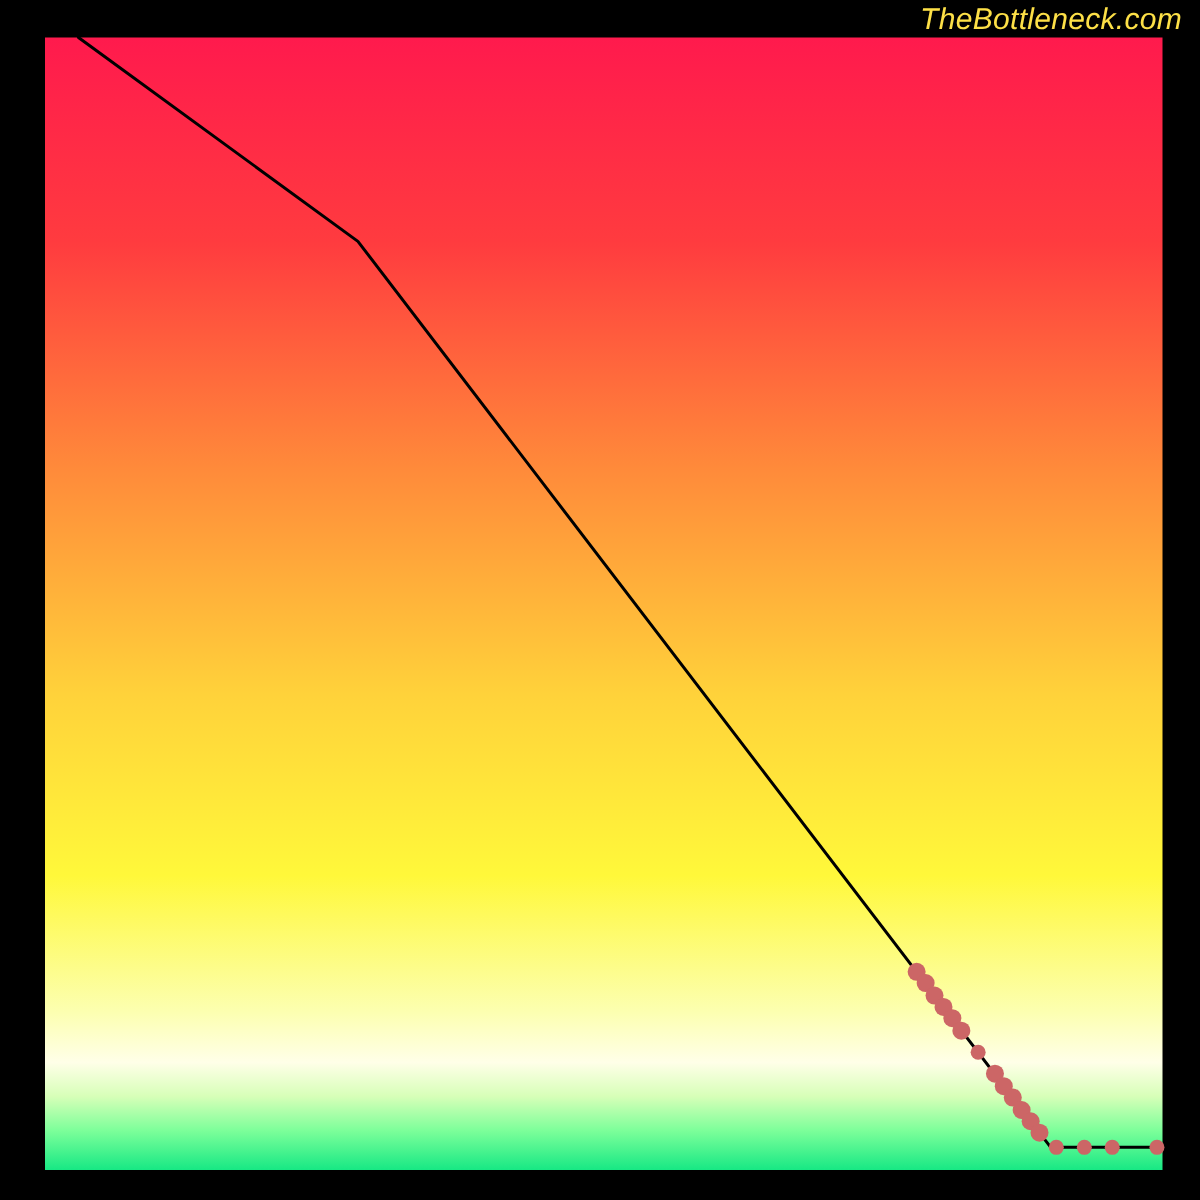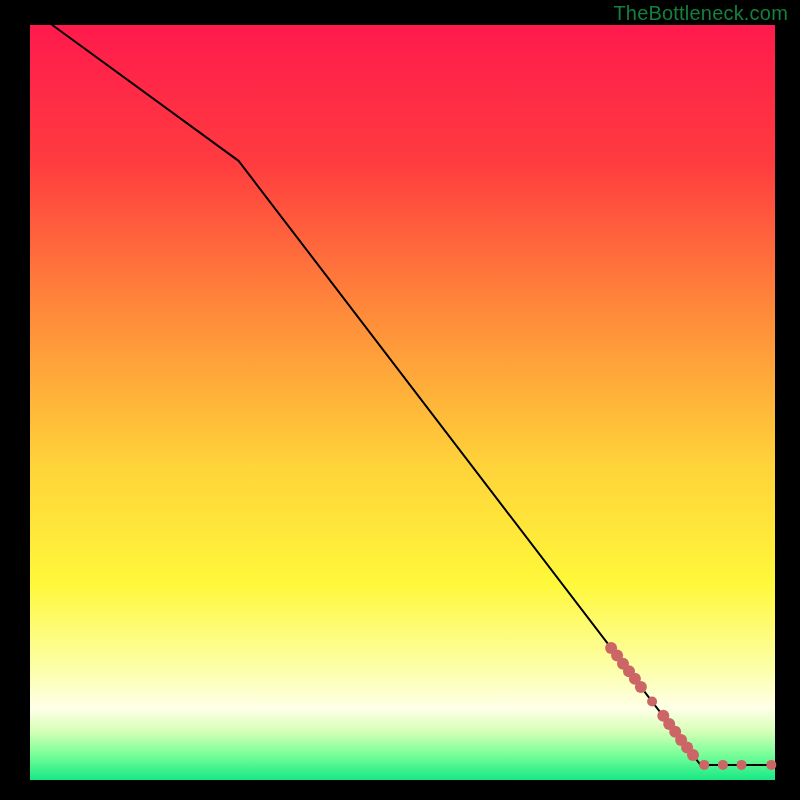--- a/index.html
+++ b/index.html
@@ -13,25 +13,26 @@
   }
   .wrap {
     position: relative;
     width: 800px;
     height: 800px;
   }
   .attribution {
     position: absolute;
     top: 2px;
     right: 12px;
-    color: #15803d;
+    color: #fde047;
     font-size: 20px;
     font-weight: 500;
     letter-spacing: 0.2px;
     user-select: none;
+    font-style: italic;
   }
   svg.chart {
     position: absolute;
     left: 0;
     top: 0;
   }
 </style>
 </head>
 <body>
 

